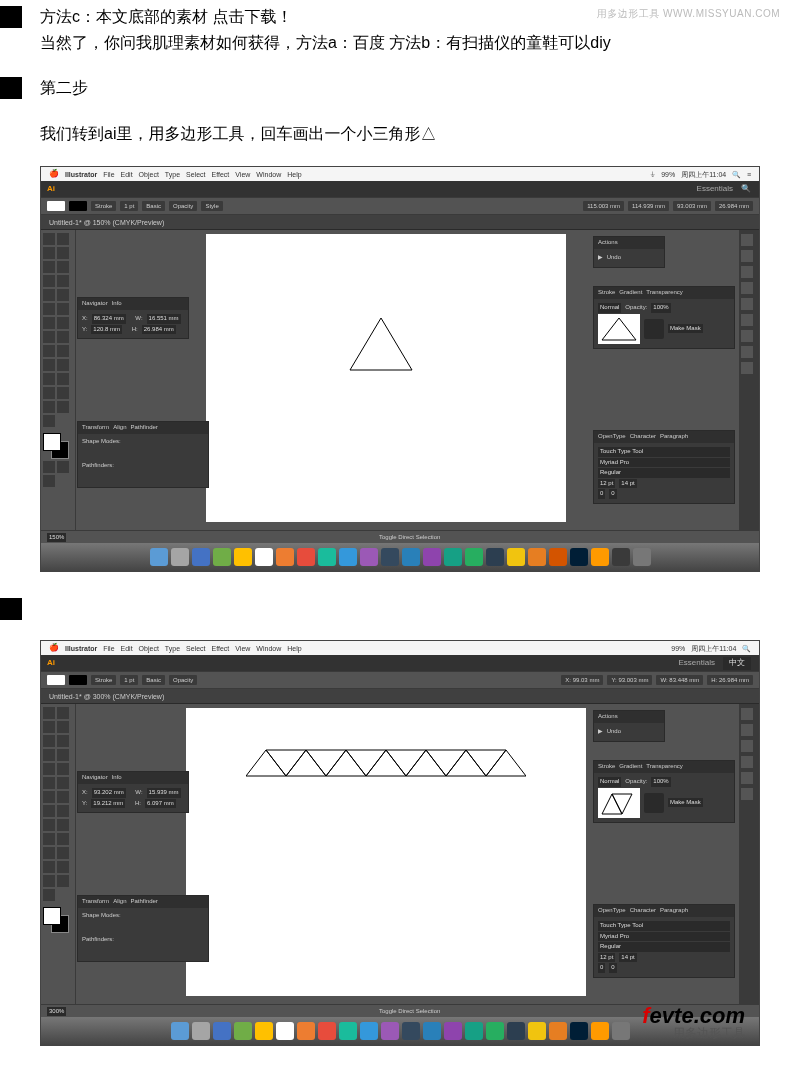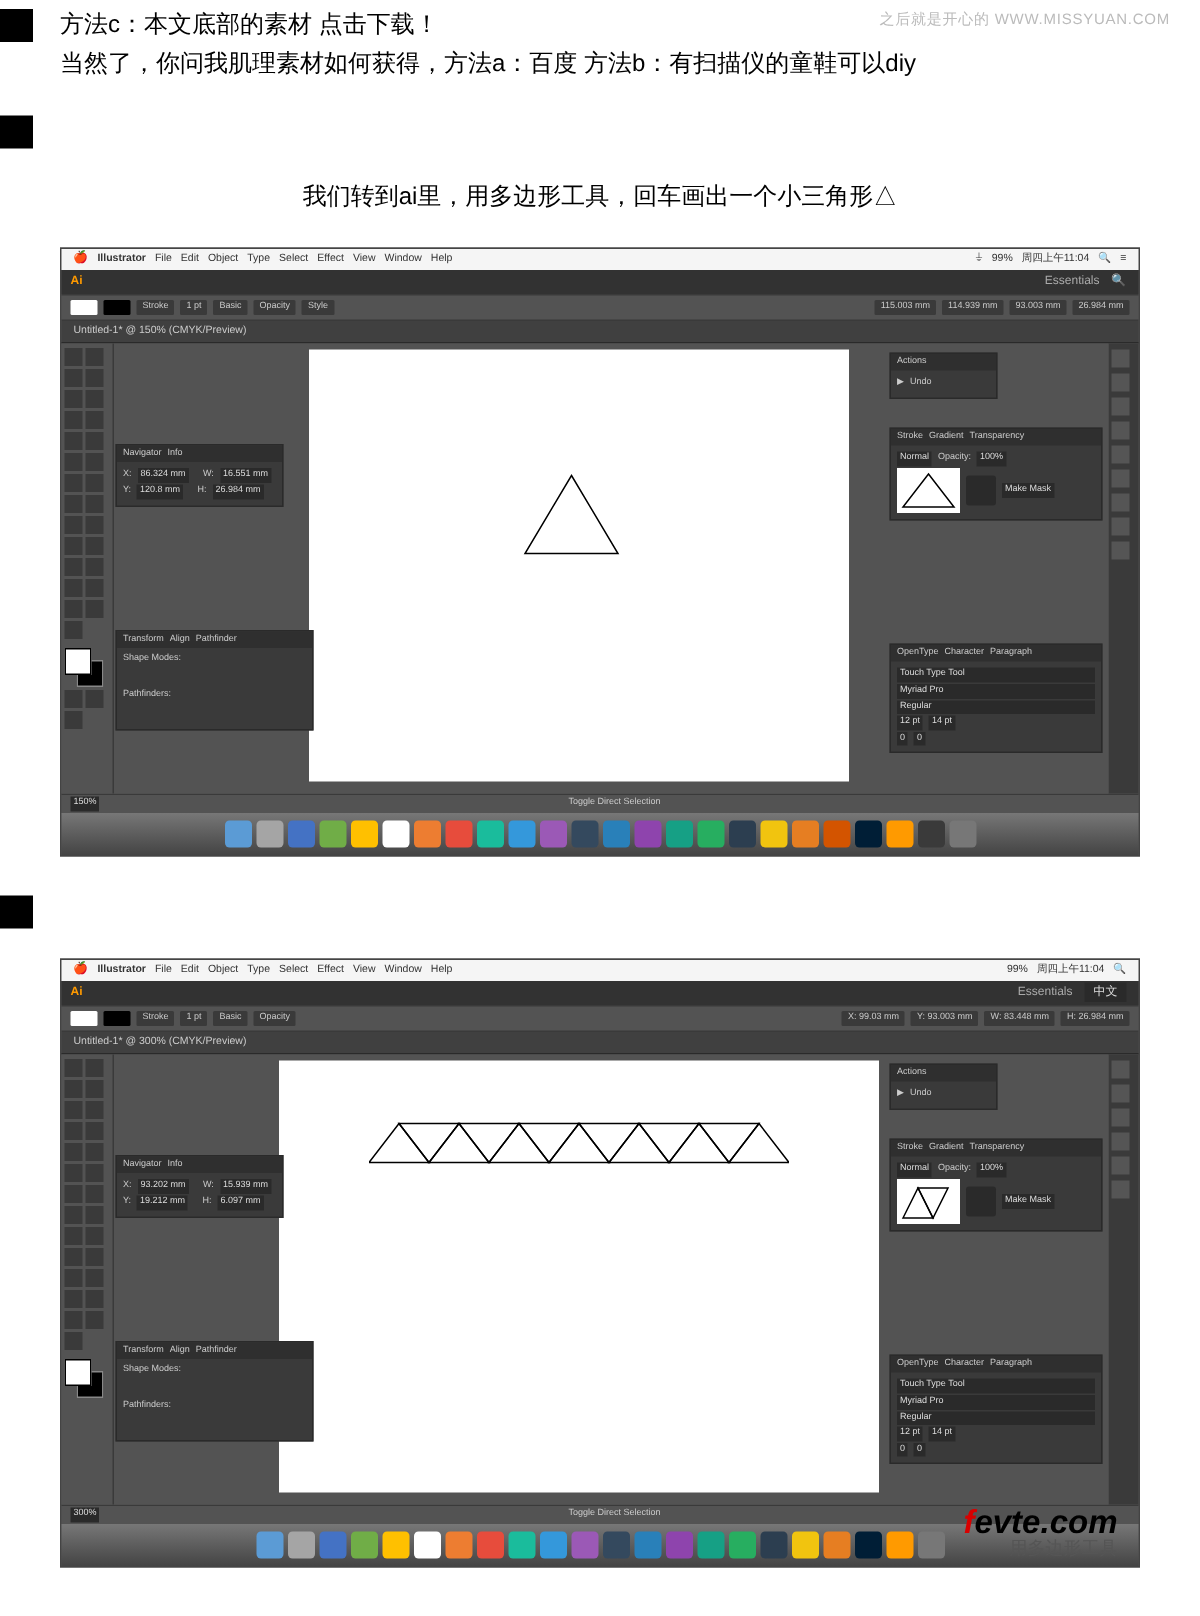--- a/index.html
+++ b/index.html
@@ -196,35 +196,36 @@
   .fevte-rest{color:#000;}
   .fevte-sub{font-size:12px;color:#555;font-style:normal;font-weight:normal;}
 
   .mini-thumb{width:42px;height:30px;background:#fff;display:inline-block;}
   .mini-thumb svg{width:100%;height:100%;}
   .btn-dark{width:20px;height:20px;background:#2a2a2a;border-radius:2px;display:inline-block;}
 </style>
 </head>
 <body class="rel">
 
-<div class="watermark-top">之后就是开心的   WWW.MISSYUAN.COM</div>
+<div class="watermark-top">用多边形工具   WWW.MISSYUAN.COM</div>
 
 <div class="section block-row" style="margin-top:4px;">
   <div class="black-sq"></div>
   <div class="text-line">
     <div>方法c：本文底部的素材 点击下载！</div>
     <div>当然了，你问我肌理素材如何获得，方法a：百度 方法b：有扫描仪的童鞋可以diy</div>
   </div>
 </div>
 
 <div class="section block-row">
   <div class="black-sq"></div>
+  <div class="text-line">第二步</div>
 </div>
 
-<div class="section" style="padding:0 40px;text-align:center;">
+<div class="section" style="padding:0 40px;">
   <div>我们转到ai里，用多边形工具，回车画出一个小三角形△</div>
 </div>
 
 <div class="ai-shot">
 
   <div class="mac-bar">
     <div class="mac-left">
       <span>🍎</span>
       <div class="mac-menus">
         <b>Illustrator</b>

